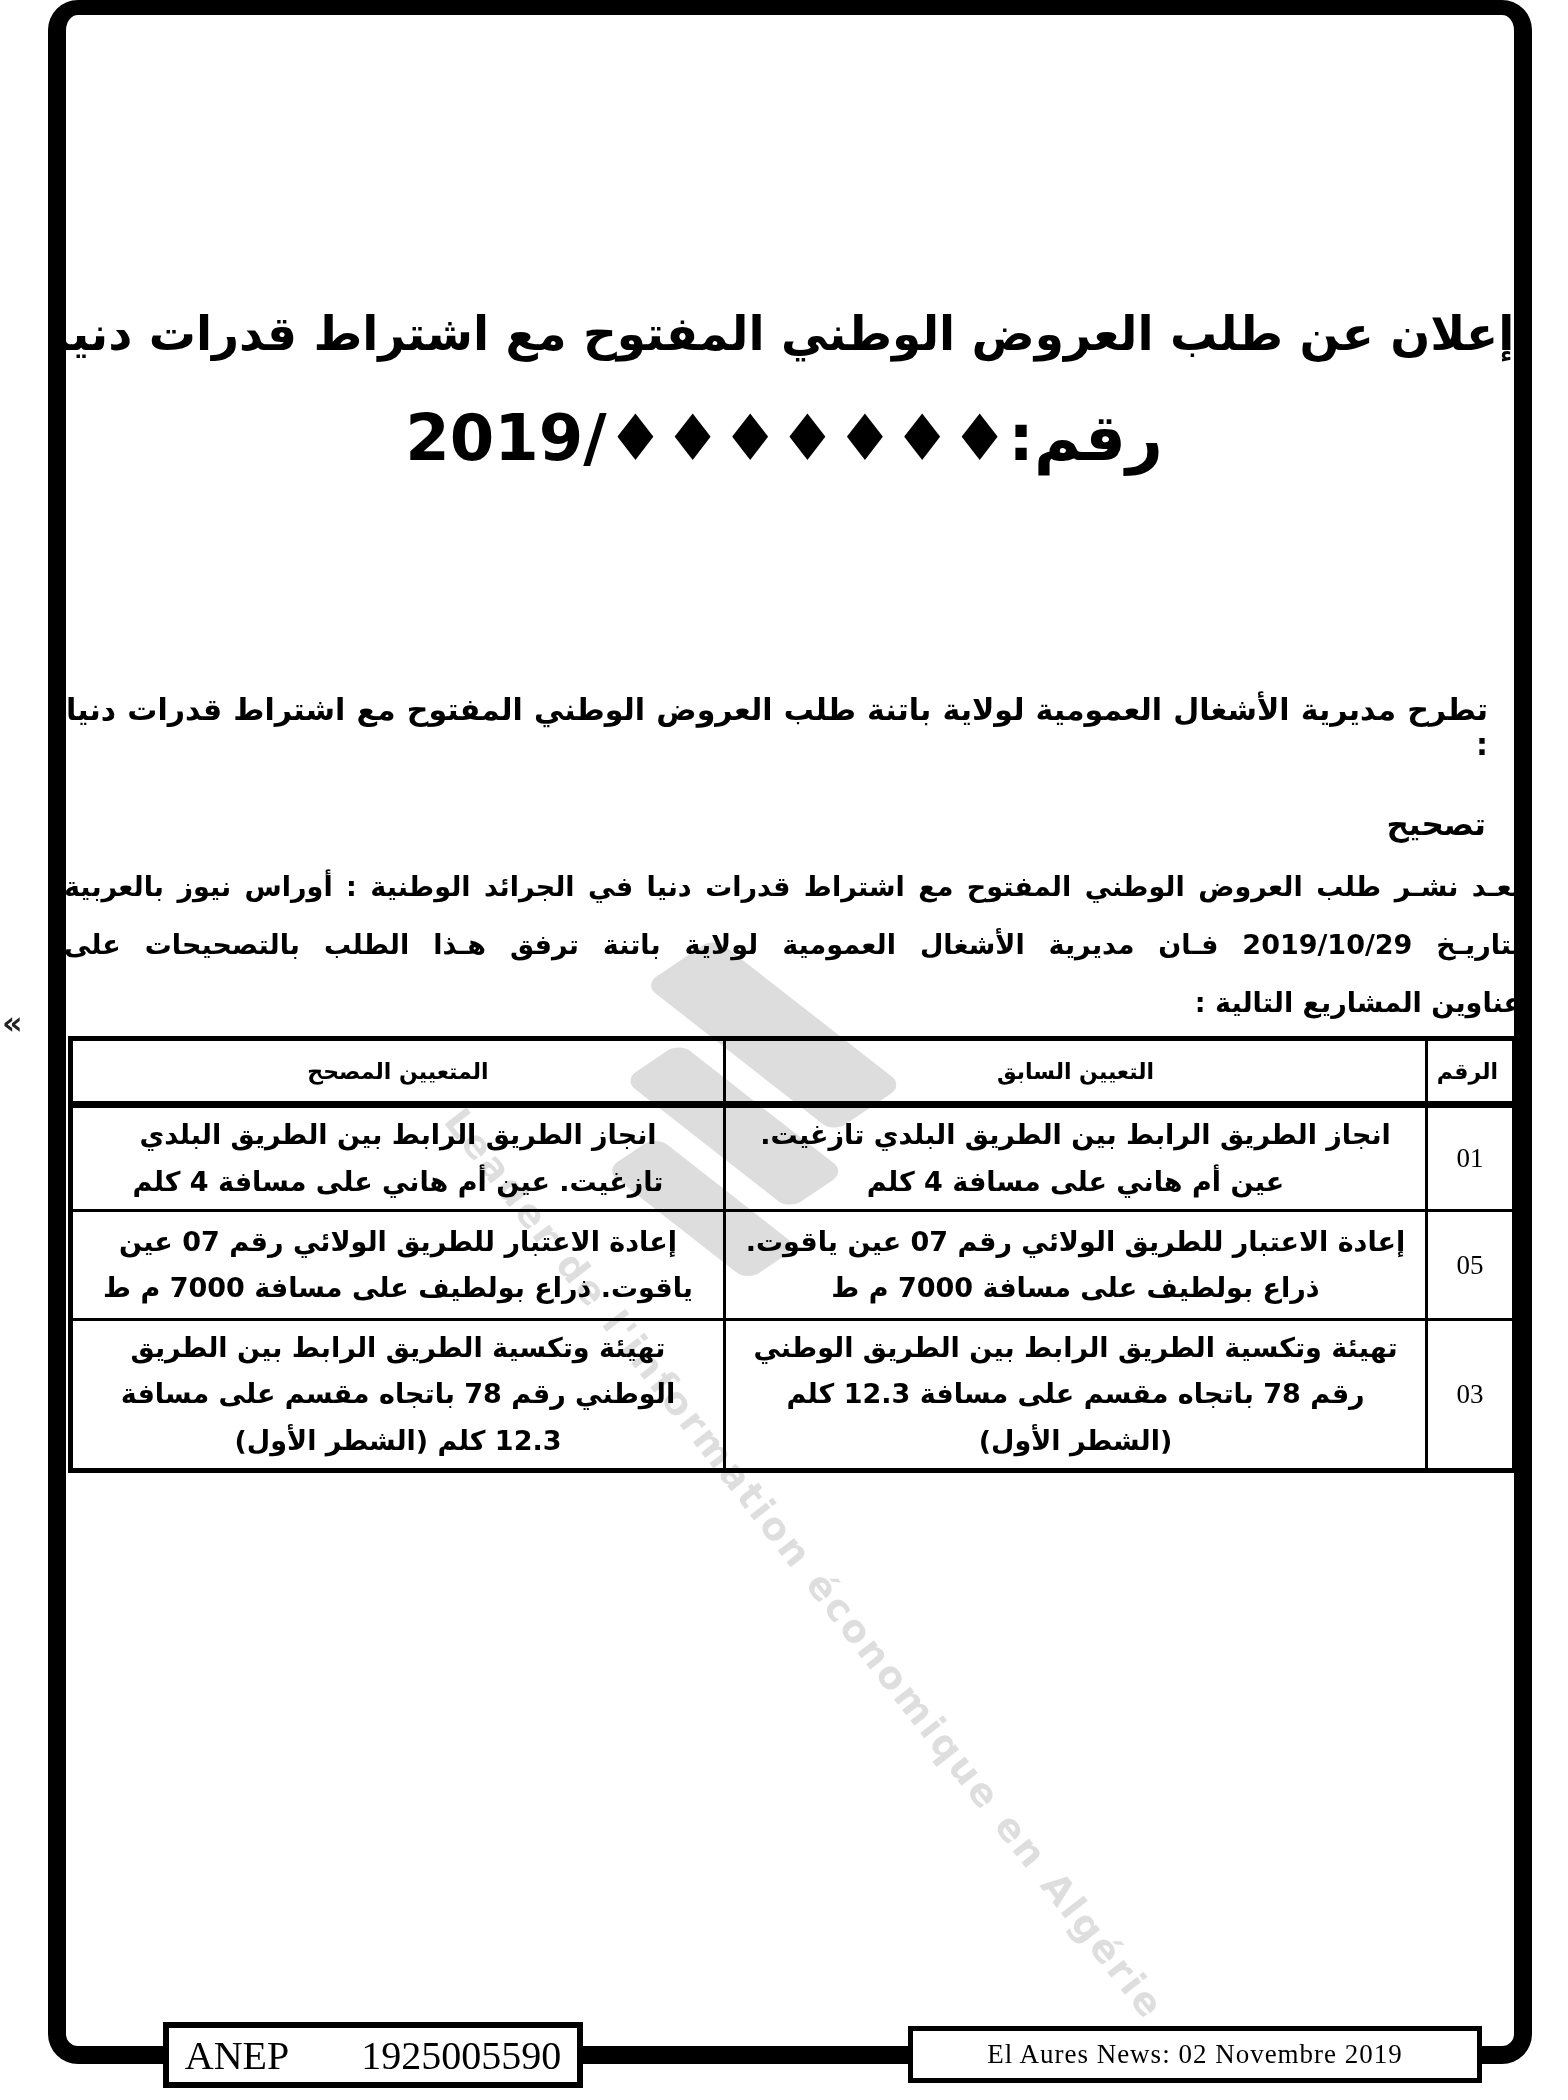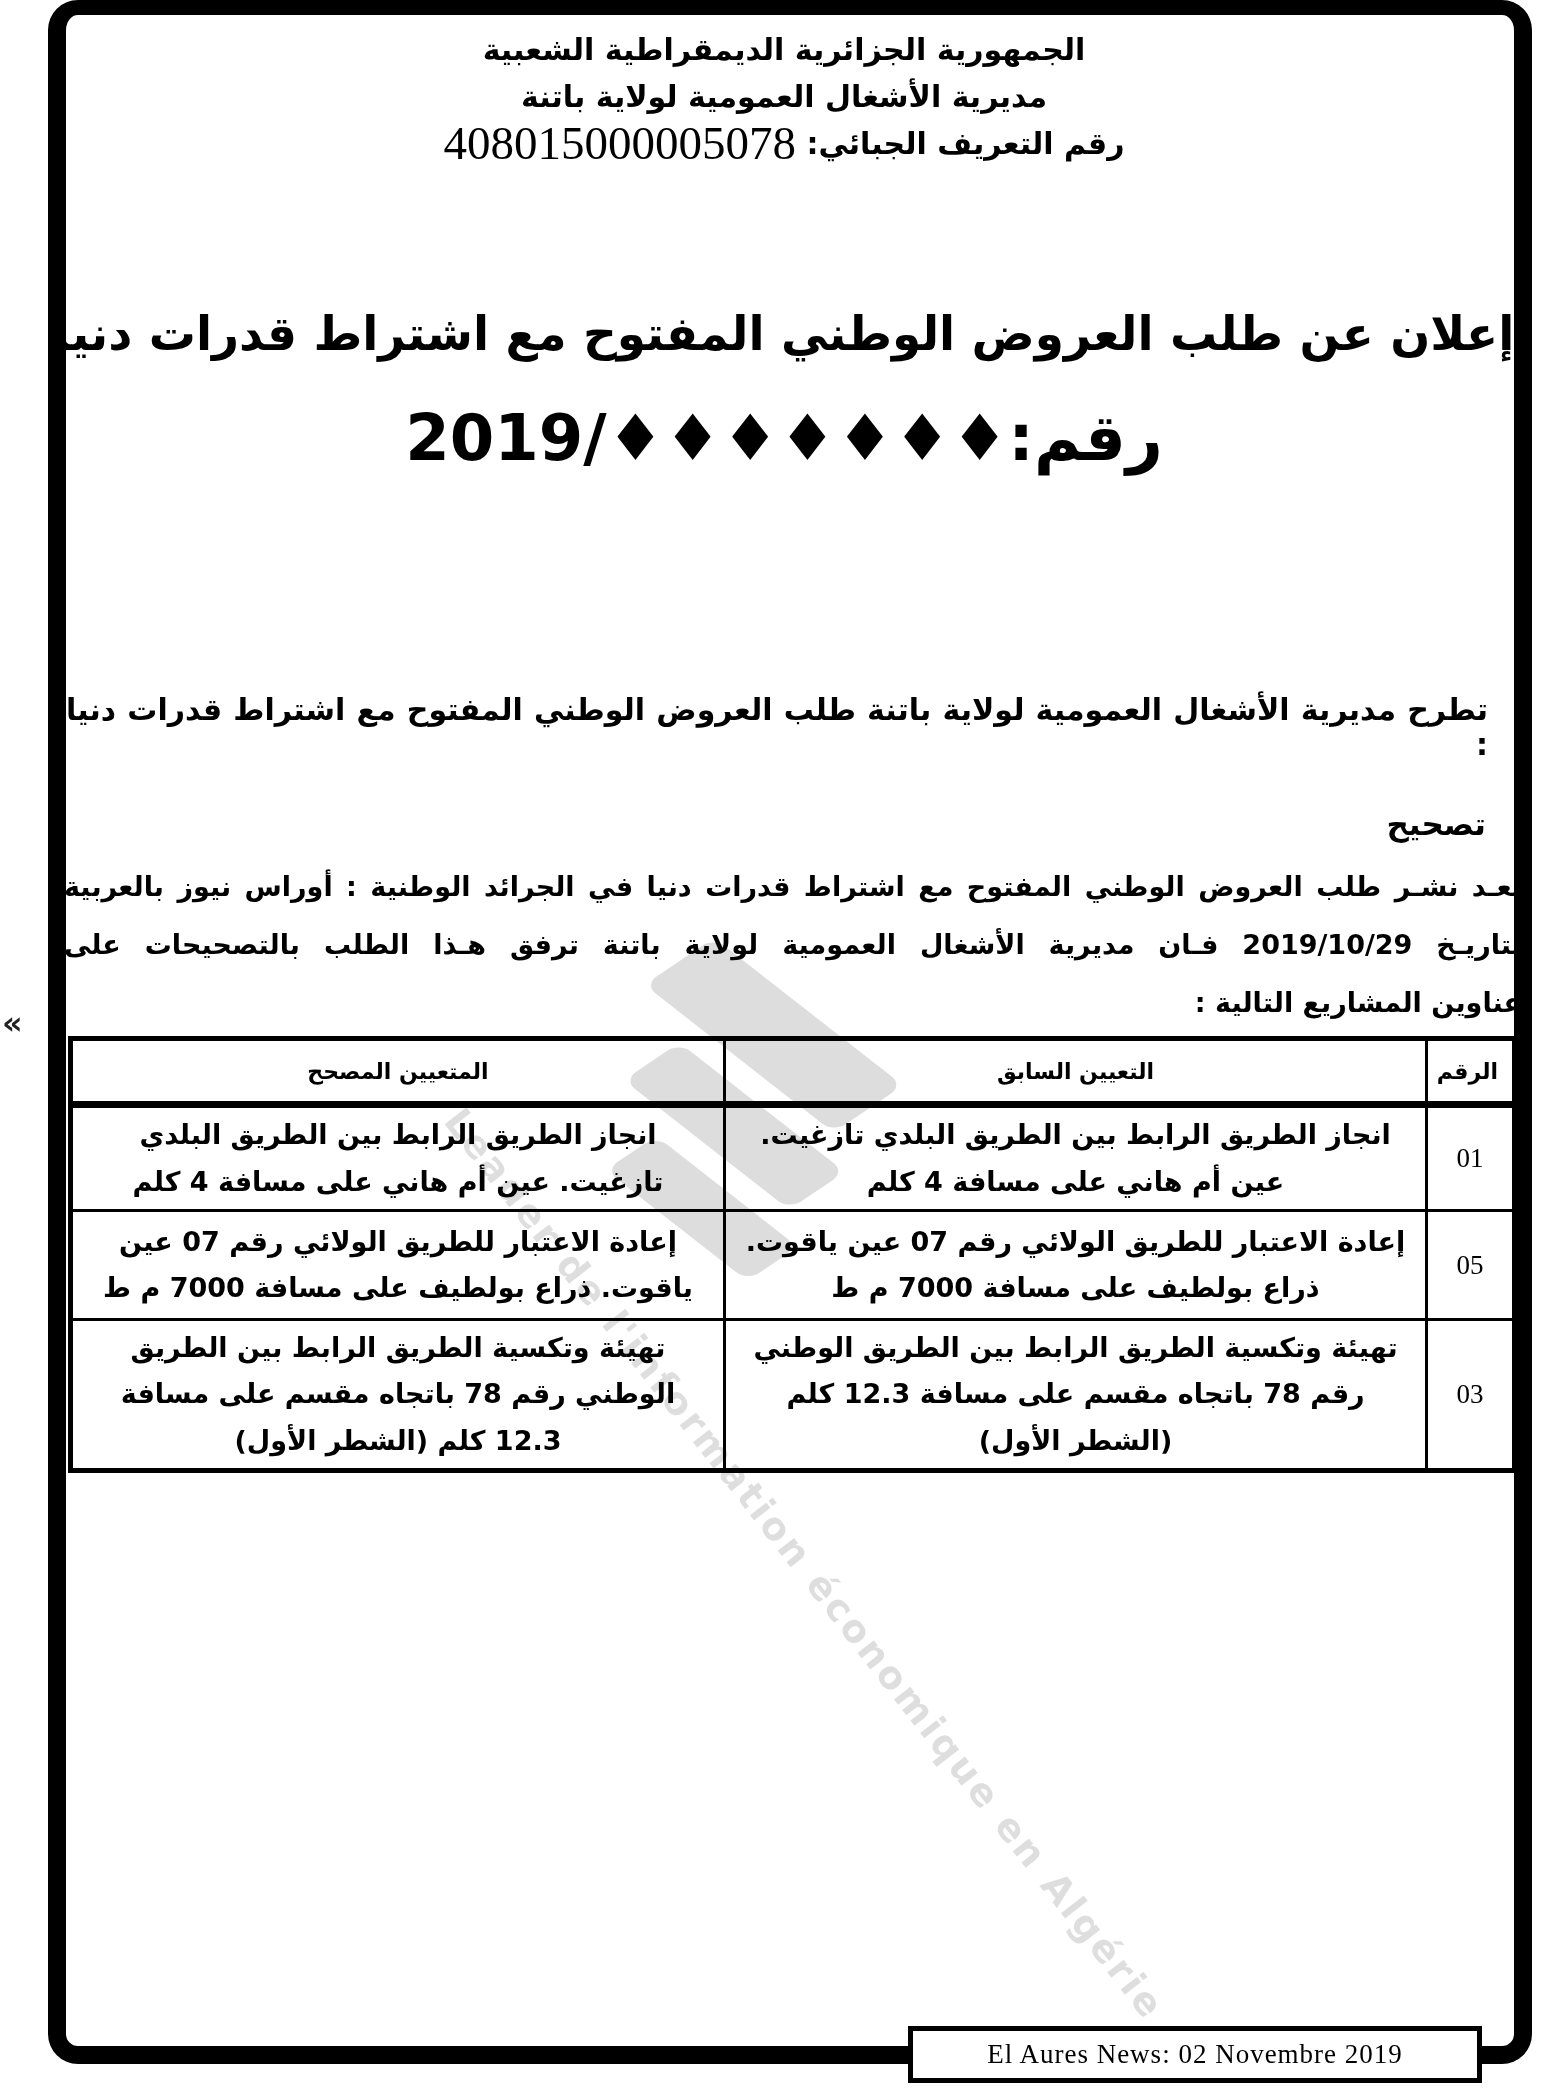--- a/index.html
+++ b/index.html
@@ -76,28 +76,20 @@
 
   <div class="frame"></div>
 
   <div class="watermark-logo">
     <div class="wl-bar b1"></div>
     <div class="wl-bar b2"></div>
     <div class="wl-bar b3"></div>
   </div>
   <div class="watermark-text">Leader de l'information économique en Algérie</div>
 
-  <div class="hdr">
-    <div class="hdr-line">الجمهورية الجزائرية الديمقراطية الشعبية</div>
-    <div class="hdr-line">مديرية الأشغال العمومية لولاية باتنة</div>
-    <div class="hdr-line">
-      <span>رقم التعريف الجبائي:</span>
-      <span class="tax-number">408015000005078</span>
-    </div>
-  </div>
 
   <div class="title">
     <div class="title-l1">إعلان عن طلب العروض الوطني المفتوح مع اشتراط قدرات دنيا</div>
     <div class="title-l2">رقم:♦♦♦♦♦♦♦/2019</div>
   </div>
 
   <div class="intro">تطرح مديرية الأشغال العمومية لولاية باتنة طلب العروض الوطني المفتوح مع اشتراط قدرات دنيا :</div>
 
   <div class="correction-heading">تصحيح</div>
   <div class="para">
@@ -133,17 +125,21 @@
       <tr class="row-3">
         <td class="num-cell">03</td>
         <td>تهيئة وتكسية الطريق الرابط بين الطريق الوطني رقم 78 باتجاه مقسم على مسافة 12.3 كلم (الشطر الأول)</td>
         <td>تهيئة وتكسية الطريق الرابط بين الطريق الوطني رقم 78 باتجاه مقسم على مسافة 12.3 كلم (الشطر الأول)</td>
       </tr>
     </tbody>
   </table>
 
   <div class="stray">«</div>
 
+  <div class="anep-box">
+    <span>ANEP</span>
+    <span>1925005590</span>
+  </div>
   <div class="source-box">
     <span>El Aures News: 02 Novembre 2019</span>
   </div>
 
 </div>
 
 </body></html>

